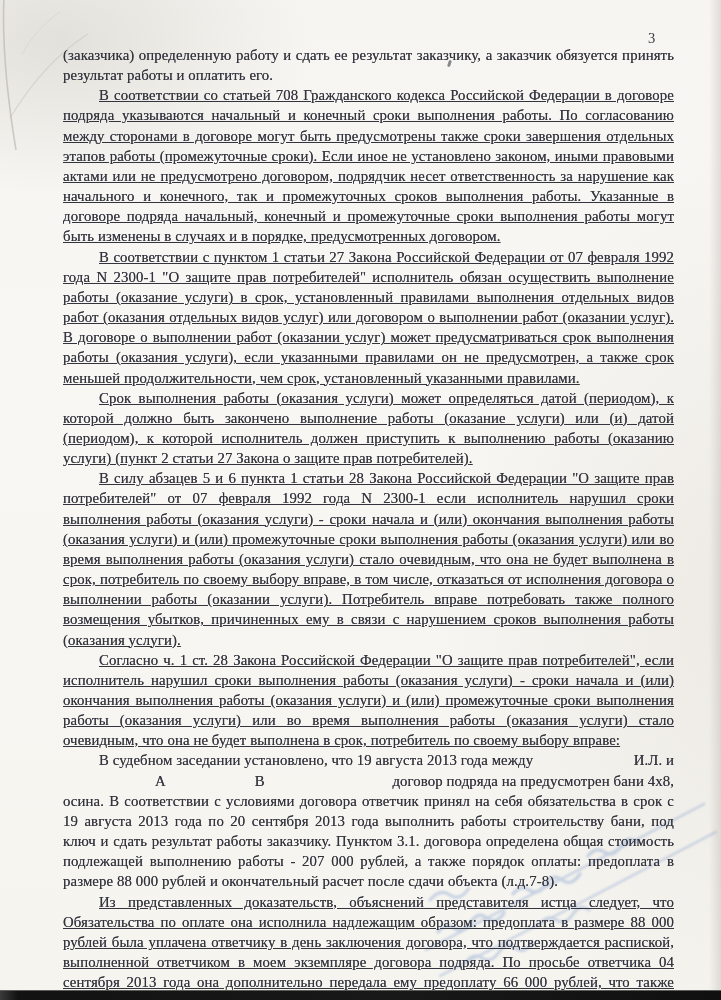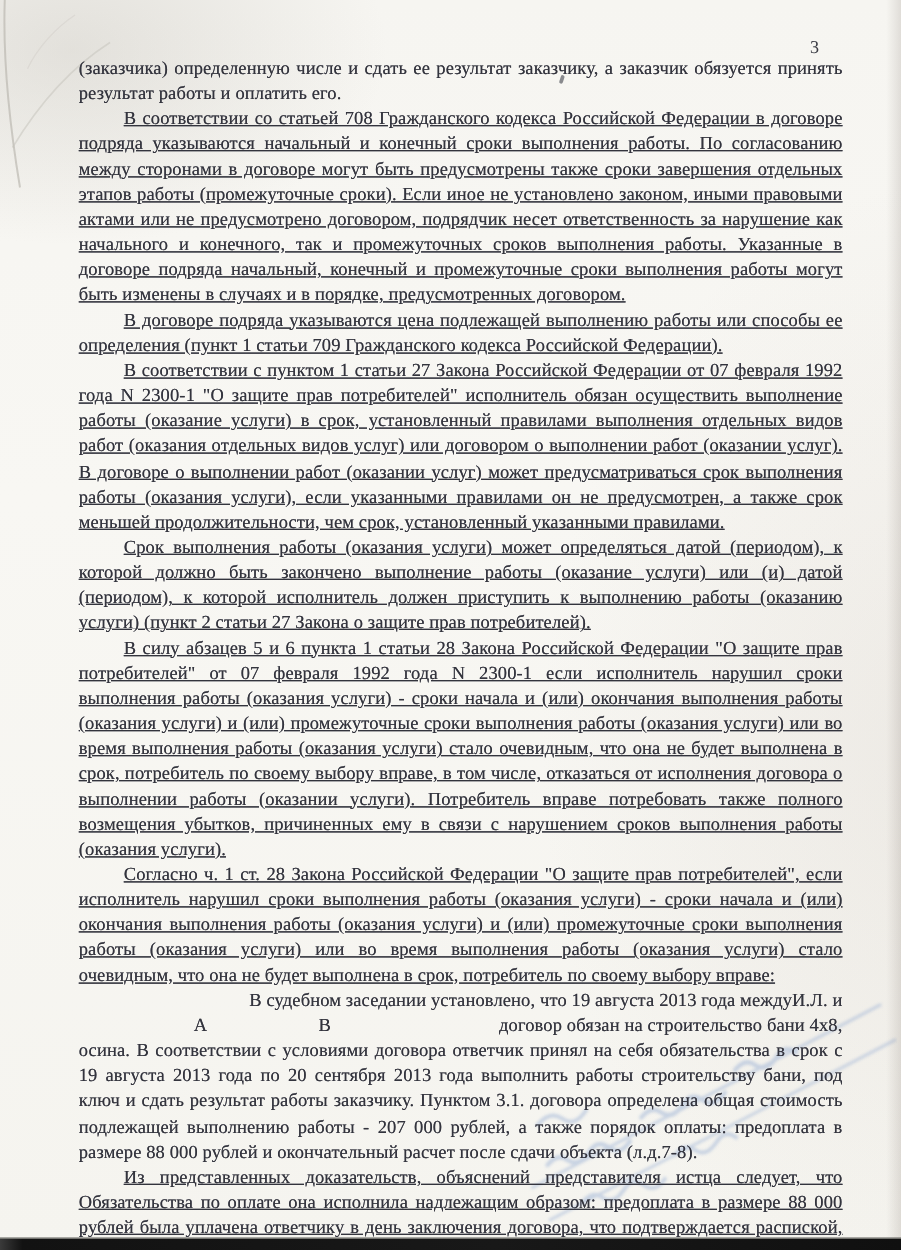--- a/index.html
+++ b/index.html
@@ -35,21 +35,21 @@
     color: #33343d;
     text-align: justify;
     text-shadow: 0 0 0.5px rgba(45,46,62,0.75);
   }
 
   .body-text p { margin: 0; }
   .body-text p.indent { text-indent: 36px; text-decoration: underline; }
 
   .line-split {
     display: flex;
-    justify-content: flex-end;
+    justify-content: space-between;
     padding-left: 36px;
   }
   .line-split .seg-right { white-space: nowrap; }
 
   .line-gap { display: flex; }
   .line-gap .gap-a { margin-left: 92px; }
   .line-gap .gap-b { margin-left: 89px; }
   .line-gap .gap-c { margin-left: auto; }
 
   .watermark {
@@ -123,35 +123,34 @@
       <path d="M 12 128 q 10 -12 20 -5 q 10 7 19 -7" stroke-width="3"></path>
     </g>
     <defs>
       <filter id="wmblur">
           <feGaussianBlur stdDeviation="1.1"></feGaussianBlur>
         </filter>
     </defs>
   </svg>
 
   <div class="body-text">
-      <p>(заказчика) определенную числе и сдать ее результат заказчику, а заказчик обязуется принять результат работы и оплатить его.</p>
+      <p>(заказчика) определенную работу и сдать ее результат заказчику, а заказчик обязуется принять результат работы и оплатить его.</p>
       <p class="indent">В соответствии со статьей 708 Гражданского кодекса Российской Федерации в договоре подряда указываются начальный и конечный сроки выполнения работы. По согласованию между сторонами в договоре могут быть предусмотрены также сроки завершения отдельных этапов работы (промежуточные сроки). Если иное не установлено законом, иными правовыми актами или не предусмотрено договором, подрядчик несет ответственность за нарушение как начального и конечного, так и промежуточных сроков выполнения работы. Указанные в договоре подряда начальный, конечный и промежуточные сроки выполнения работы могут быть изменены в случаях и в порядке, предусмотренных договором.</p>
-      <p class="indent">В договоре подряда указываются цена подлежащей выполнению работы или способы ее определения (пункт 1 статьи 709 Гражданского кодекса Российской Федерации).</p>
       <p class="indent">В соответствии с пунктом 1 статьи 27 Закона Российской Федерации от 07 февраля 1992 года N 2300-1 "О защите прав потребителей" исполнитель обязан осуществить выполнение работы (оказание услуги) в срок, установленный правилами выполнения отдельных видов работ (оказания отдельных видов услуг) или договором о выполнении работ (оказании услуг). В договоре о выполнении работ (оказании услуг) может предусматриваться срок выполнения работы (оказания услуги), если указанными правилами он не предусмотрен, а также срок меньшей продолжительности, чем срок, установленный указанными правилами.</p>
       <p class="indent">Срок выполнения работы (оказания услуги) может определяться датой (периодом), к которой должно быть закончено выполнение работы (оказание услуги) или (и) датой (периодом), к которой исполнитель должен приступить к выполнению работы (оказанию услуги) (пункт 2 статьи 27 Закона о защите прав потребителей).</p>
       <p class="indent">В силу абзацев 5 и 6 пункта 1 статьи 28 Закона Российской Федерации "О защите прав потребителей" от 07 февраля 1992 года N 2300-1 если исполнитель нарушил сроки выполнения работы (оказания услуги) - сроки начала и (или) окончания выполнения работы (оказания услуги) и (или) промежуточные сроки выполнения работы (оказания услуги) или во время выполнения работы (оказания услуги) стало очевидным, что она не будет выполнена в срок, потребитель по своему выбору вправе, в том числе, отказаться от исполнения договора о выполнении работы (оказании услуги). Потребитель вправе потребовать также полного возмещения убытков, причиненных ему в связи с нарушением сроков выполнения работы (оказания услуги).</p>
       <p class="indent">Согласно ч. 1 ст. 28 Закона Российской Федерации "О защите прав потребителей", если исполнитель нарушил сроки выполнения работы (оказания услуги) - сроки начала и (или) окончания выполнения работы (оказания услуги) и (или) промежуточные сроки выполнения работы (оказания услуги) или во время выполнения работы (оказания услуги) стало очевидным, что она не будет выполнена в срок, потребитель по своему выбору вправе:</p>
       <div class="line-split">
         <span>В судебном заседании установлено, что 19 августа 2013 года между</span>
         <span class="seg-right">И.Л. и</span>
       </div>
       <div class="line-gap">
         <span class="gap-a">А</span>
         <span class="gap-b">В</span>
-        <span class="gap-c">договор обязан на строительство бани 4х8,</span>
+        <span class="gap-c">договор подряда на предусмотрен бани 4х8,</span>
       </div>
       <p>осина. В соответствии с условиями договора ответчик принял на себя обязательства в срок с 19 августа 2013 года по 20 сентября 2013 года выполнить работы строительству бани, под ключ и сдать результат работы заказчику. Пунктом 3.1. договора определена общая стоимость подлежащей выполнению работы - 207 000 рублей, а также порядок оплаты: предоплата в размере 88 000 рублей и окончательный расчет после сдачи объекта (л.д.7-8).</p>
       <p class="indent">Из представленных доказательств, объяснений представителя истца следует, что Обязательства по оплате она исполнила надлежащим образом: предоплата в размере 88 000 рублей была уплачена ответчику в день заключения договора, что подтверждается распиской, выполненной ответчиком в моем экземпляре договора подряда. По просьбе ответчика 04 сентября 2013 года она дополнительно передала ему предоплату 66 000 рублей, что также подтверждается соответствующей распиской. В связи с неисполнением договорных обязательств ответчика она отказалась от исполнения договора и 30 октября 2013 года нами было заключено соглашение о возврате неотработанного аванса в размере</p>
     </div>
 
   <div class="edge-right"></div>
   <div class="scan-bar"></div>
 
 </div>
 

